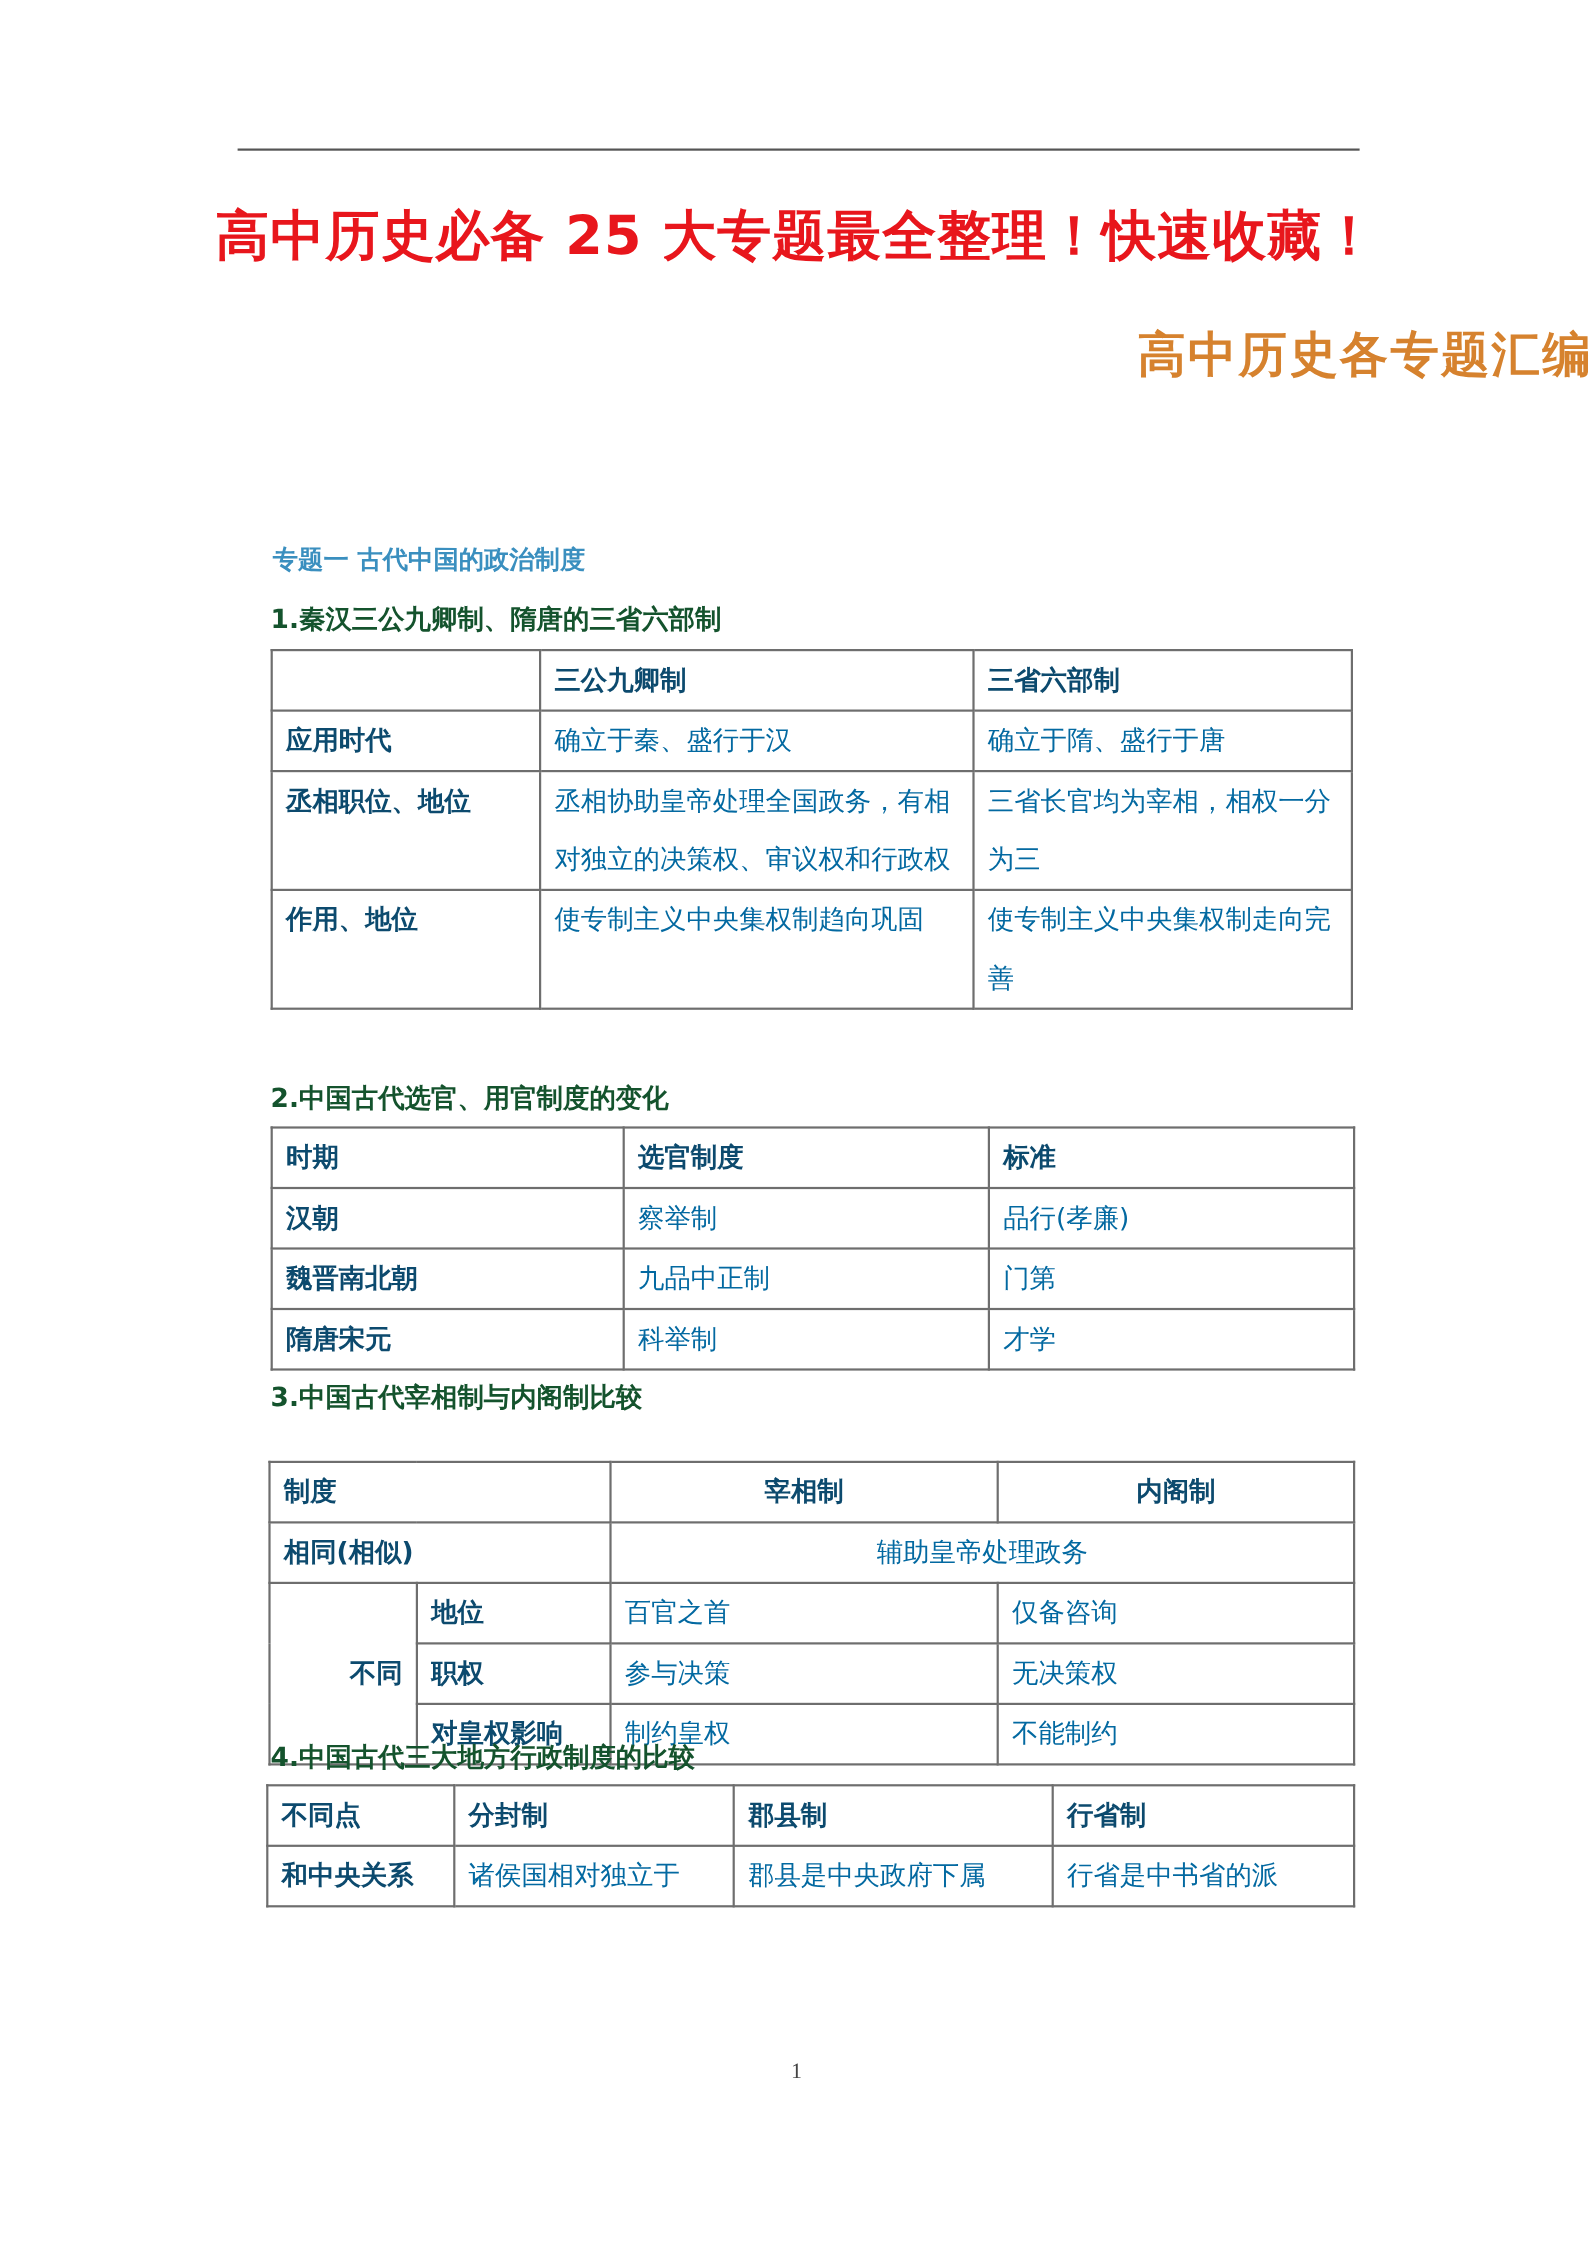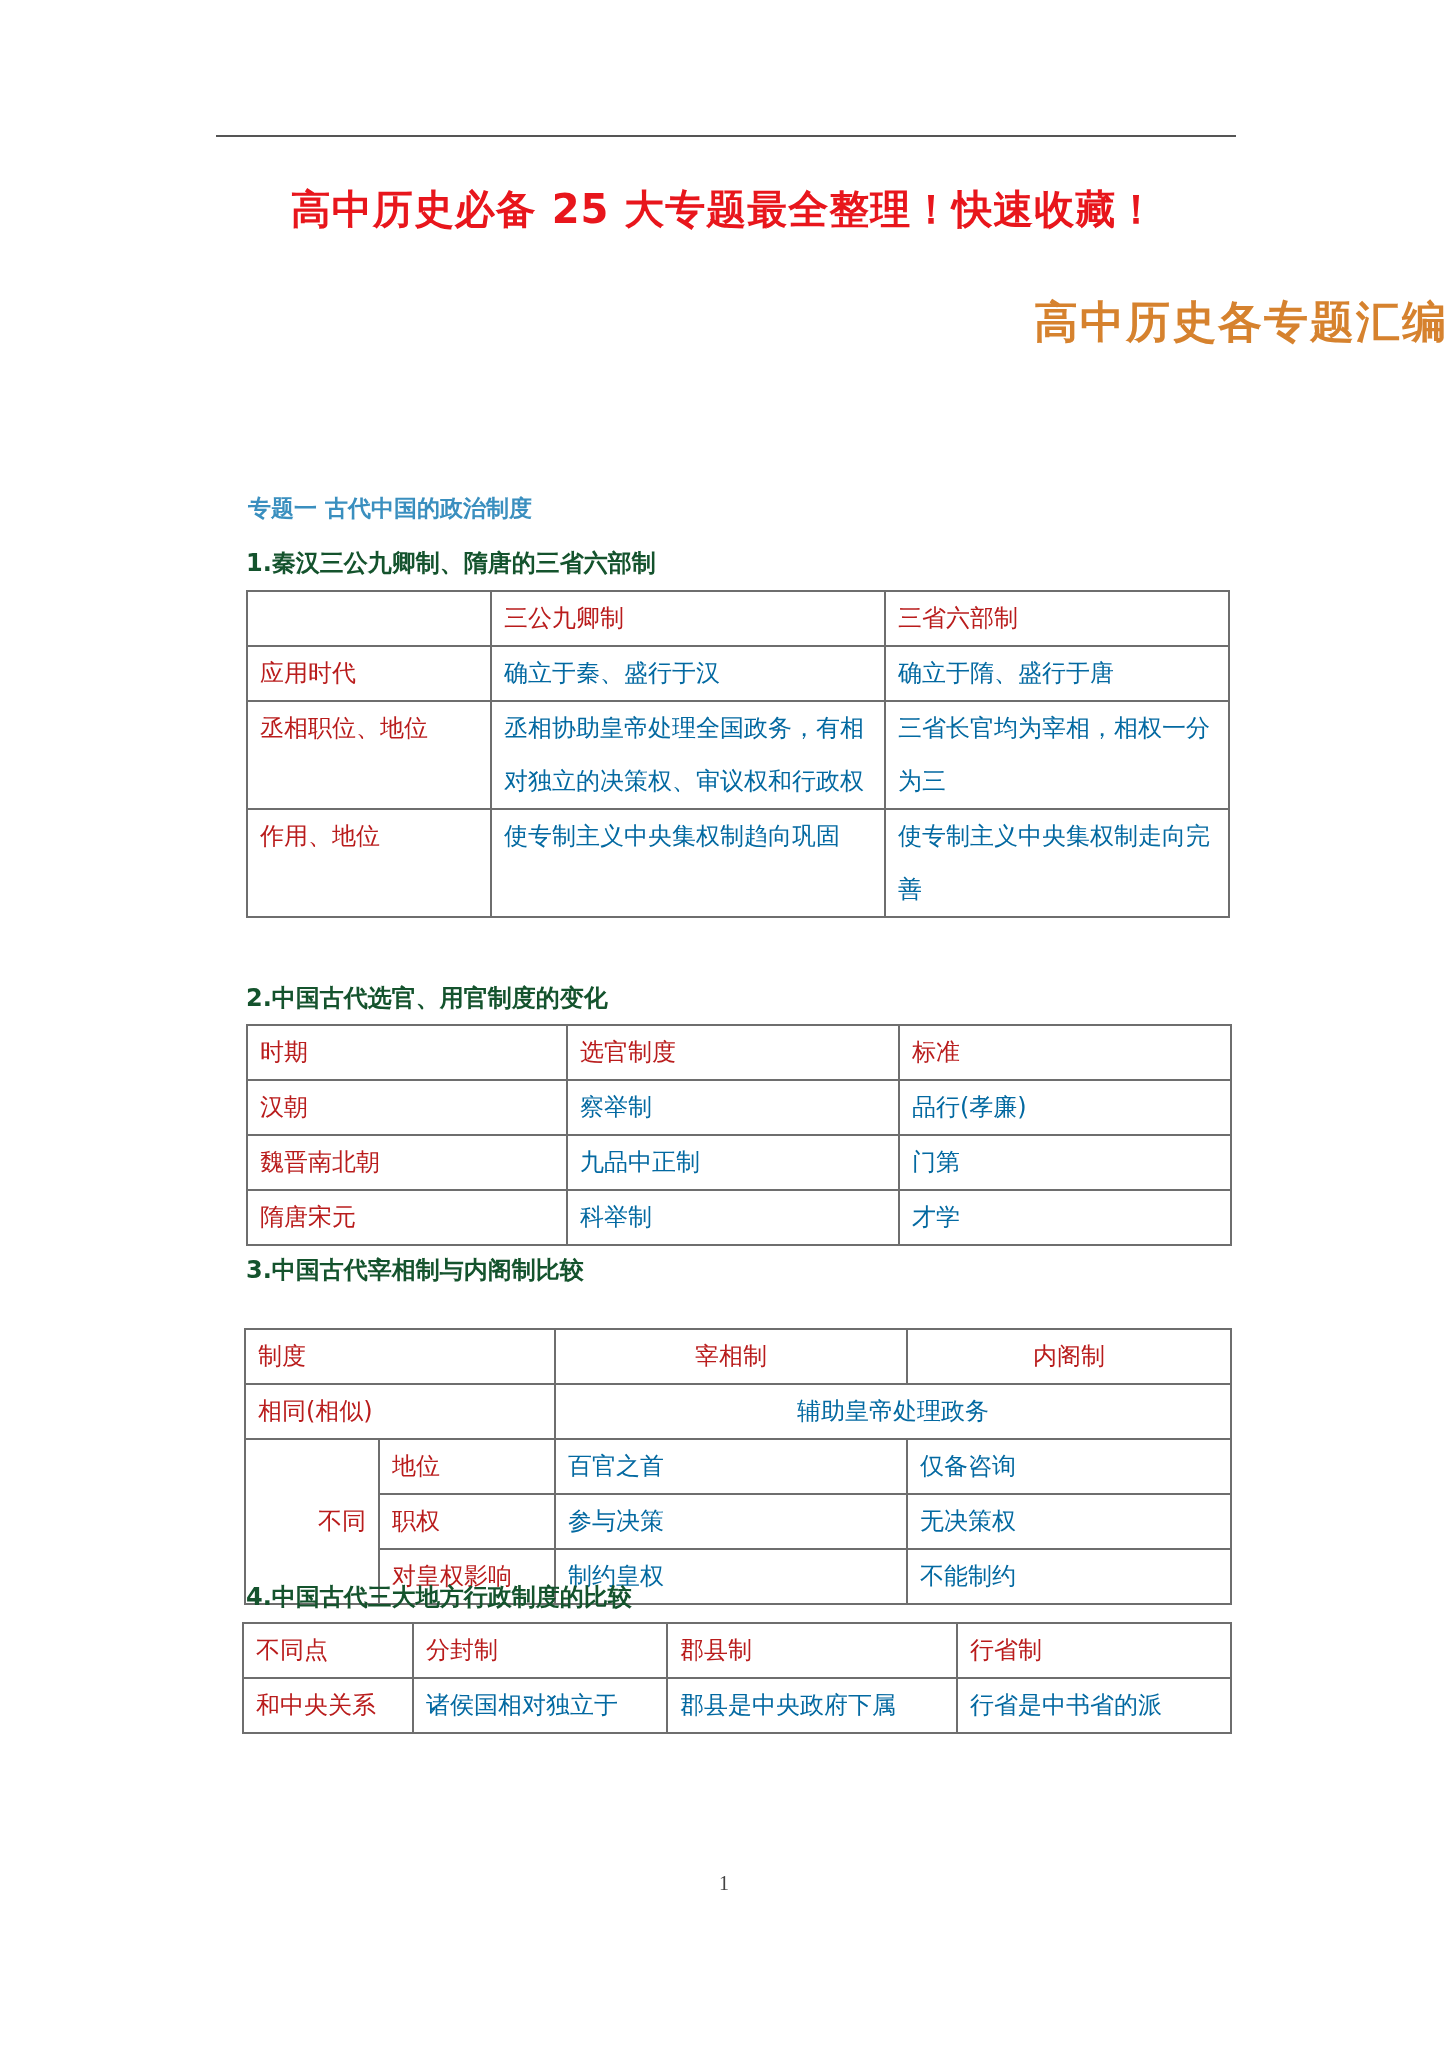--- a/index.html
+++ b/index.html
@@ -1,28 +1,28 @@
 <!DOCTYPE html>
 <html><head>
 <meta charset="utf-8">
 <style>
   html, body { margin: 0; padding: 0; background: #ffffff; }
   body { width: 1448px; height: 2048px; position: relative; overflow: hidden;
          font-family: "DejaVu Sans", "Liberation Sans", sans-serif; color: #222; }
   .rule { position: absolute; left: 216px; top: 135px; width: 1020px; height: 2px; background: #555; }
   .title-red { position: absolute; left: 0; width: 1448px; top: 182px; text-align: center;
-               font-size: 40px; font-weight: bold; color: #e8161c; letter-spacing: 1px; }
+               font-size: 49px; font-weight: bold; color: #e8161c; letter-spacing: 1px; }
   .title-orange { position: absolute; left: 0; width: 1448px; top: 293px; text-align: right;
                   font-size: 44px; font-weight: bold; color: #d6822e; letter-spacing: 2px; }
   .topic { position: absolute; left: 248px; top: 493px; font-size: 23px; font-weight: bold; color: #3a8fbf; }
   .sub { position: absolute; left: 246px; font-size: 24px; font-weight: bold; color: #14532d; }
   table { position: absolute; border-collapse: collapse; table-layout: fixed; }
   td { border: 2px solid #6e6e6e; padding: 0 12px; vertical-align: top; font-size: 24px;
        line-height: 53px; color: #0369a1; }
-  td.b { font-weight: normal; color: #b91c1c; }
+  td.b { font-weight: bold; color: #0c4a6e; }
   td.c { text-align: center; }
   td.vc { vertical-align: middle; }
   .page-num { position: absolute; left: 0; width: 1448px; top: 1872px; text-align: center;
               font-family: "Liberation Serif", serif; font-size: 20px; color: #444; }
 </style>
 </head>
 <body>
 
 <div class="rule"></div>
 <div class="title-red">高中历史必备 25 大专题最全整理！快速收藏！</div>

